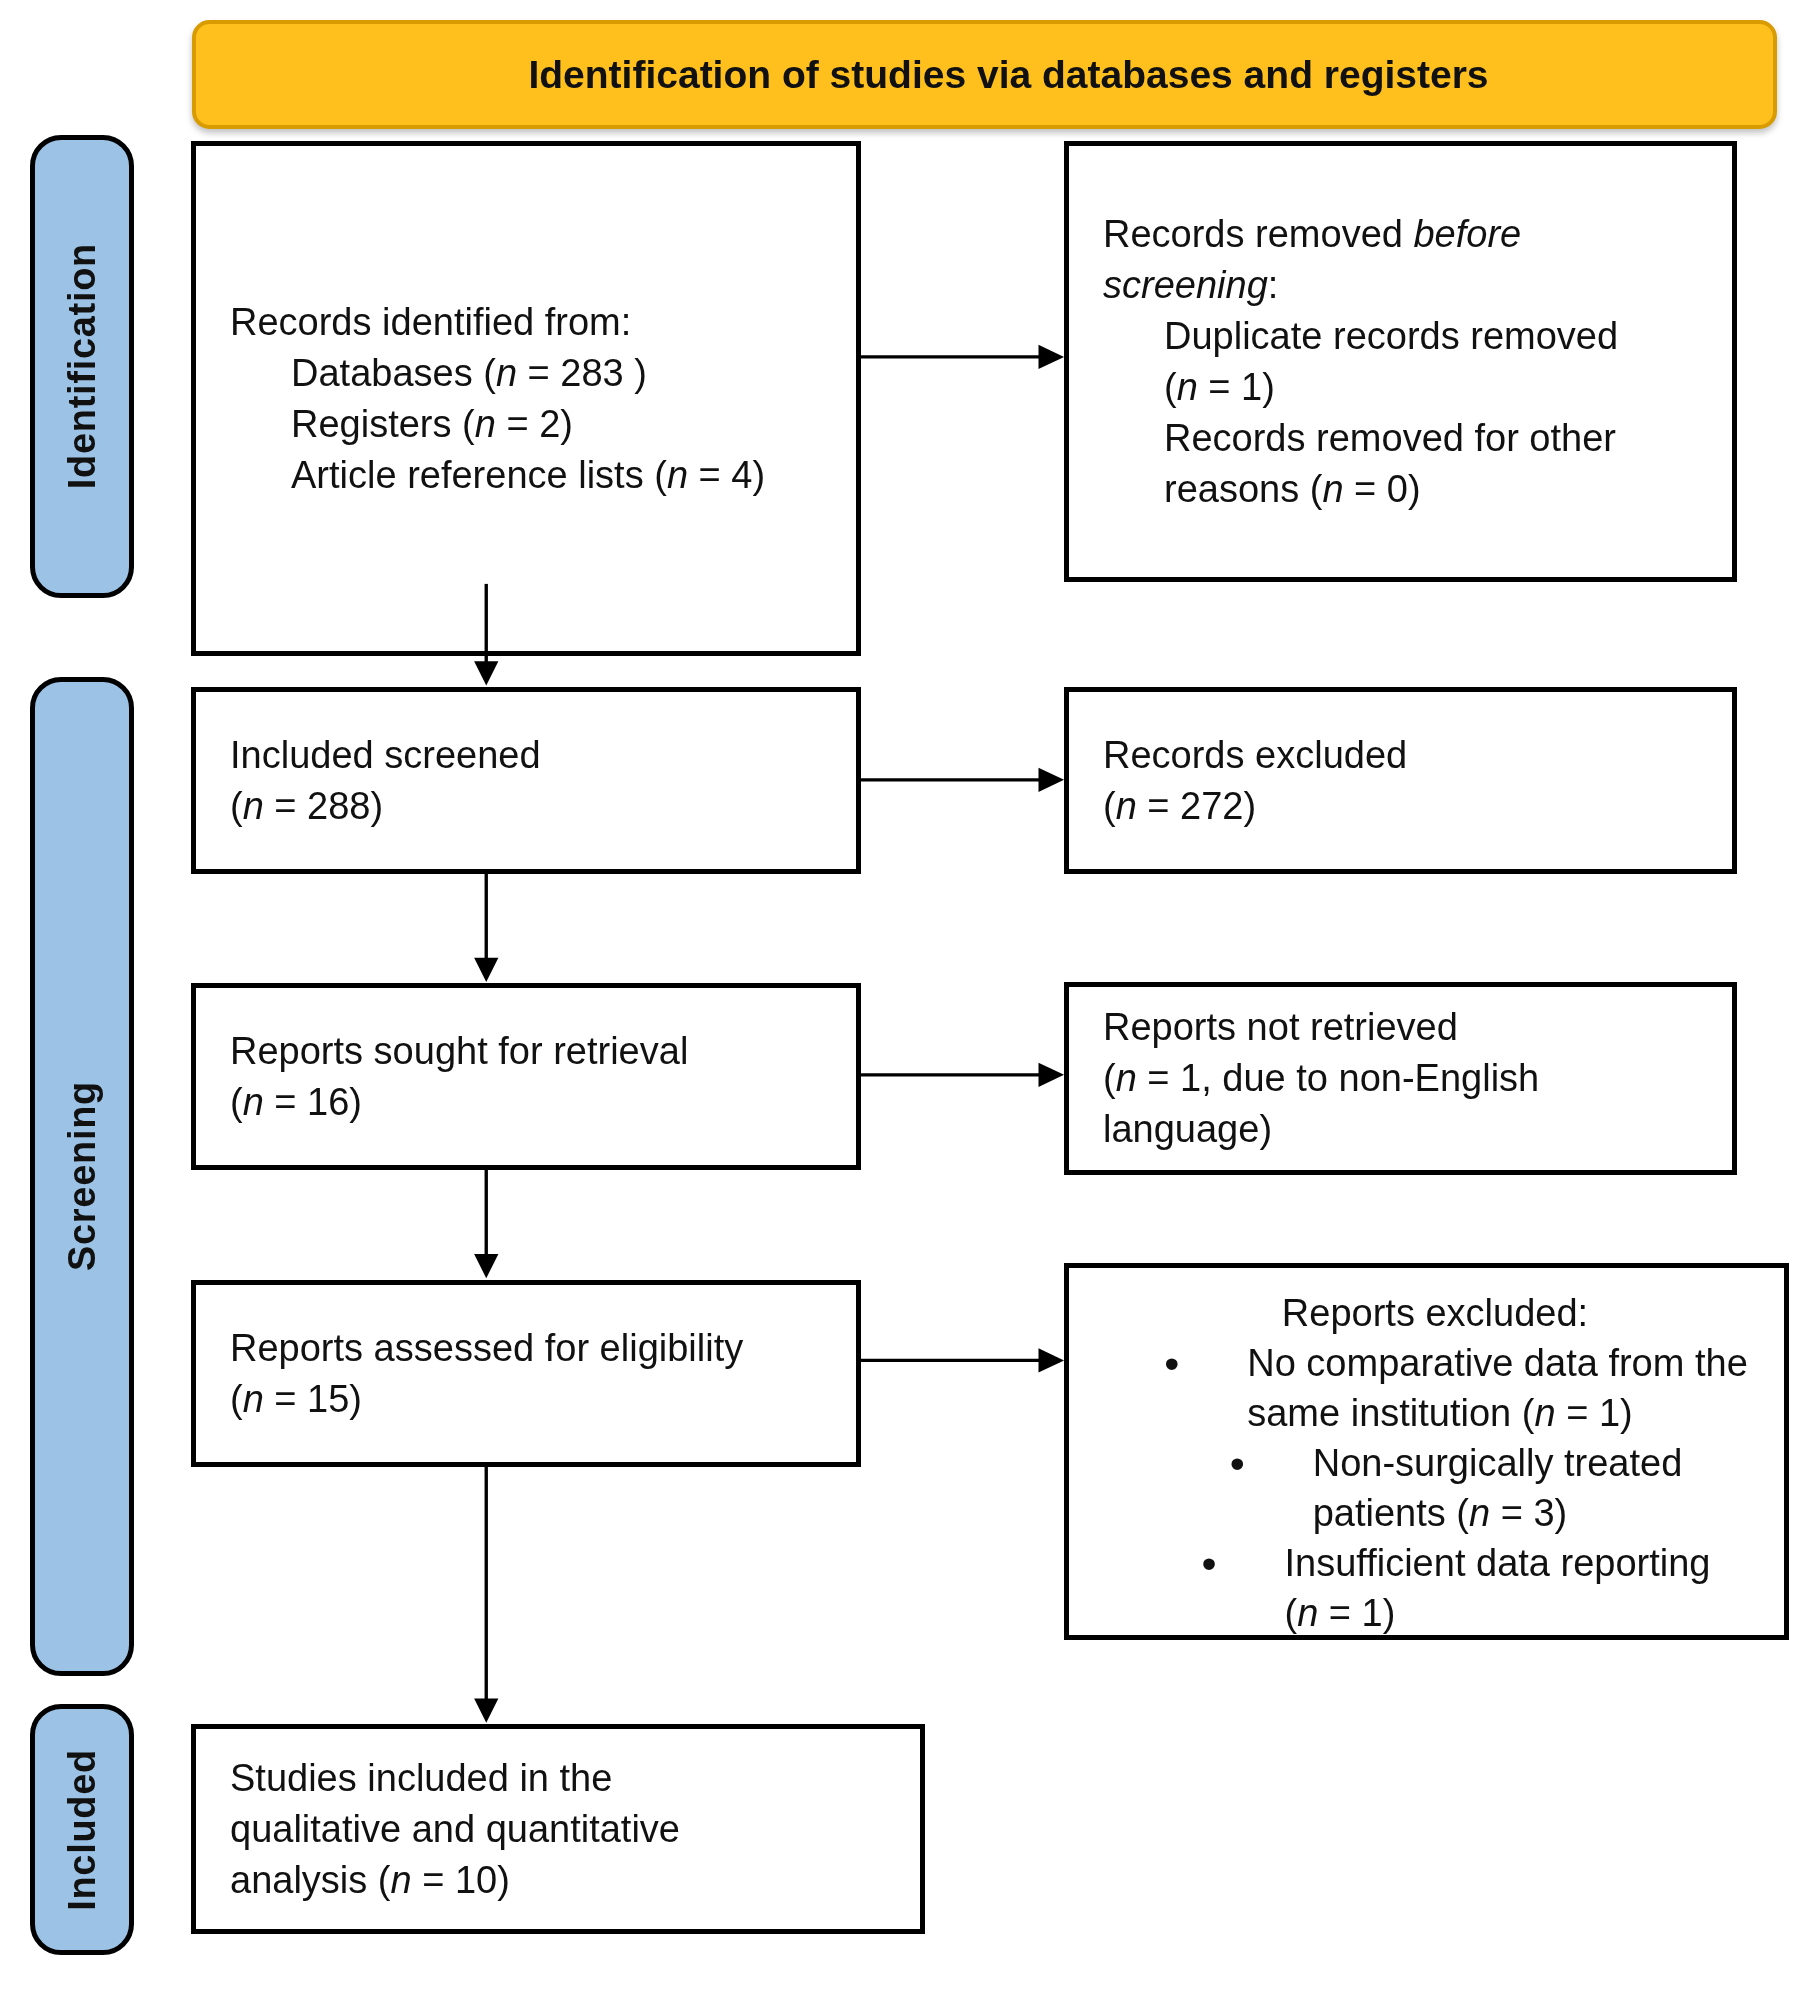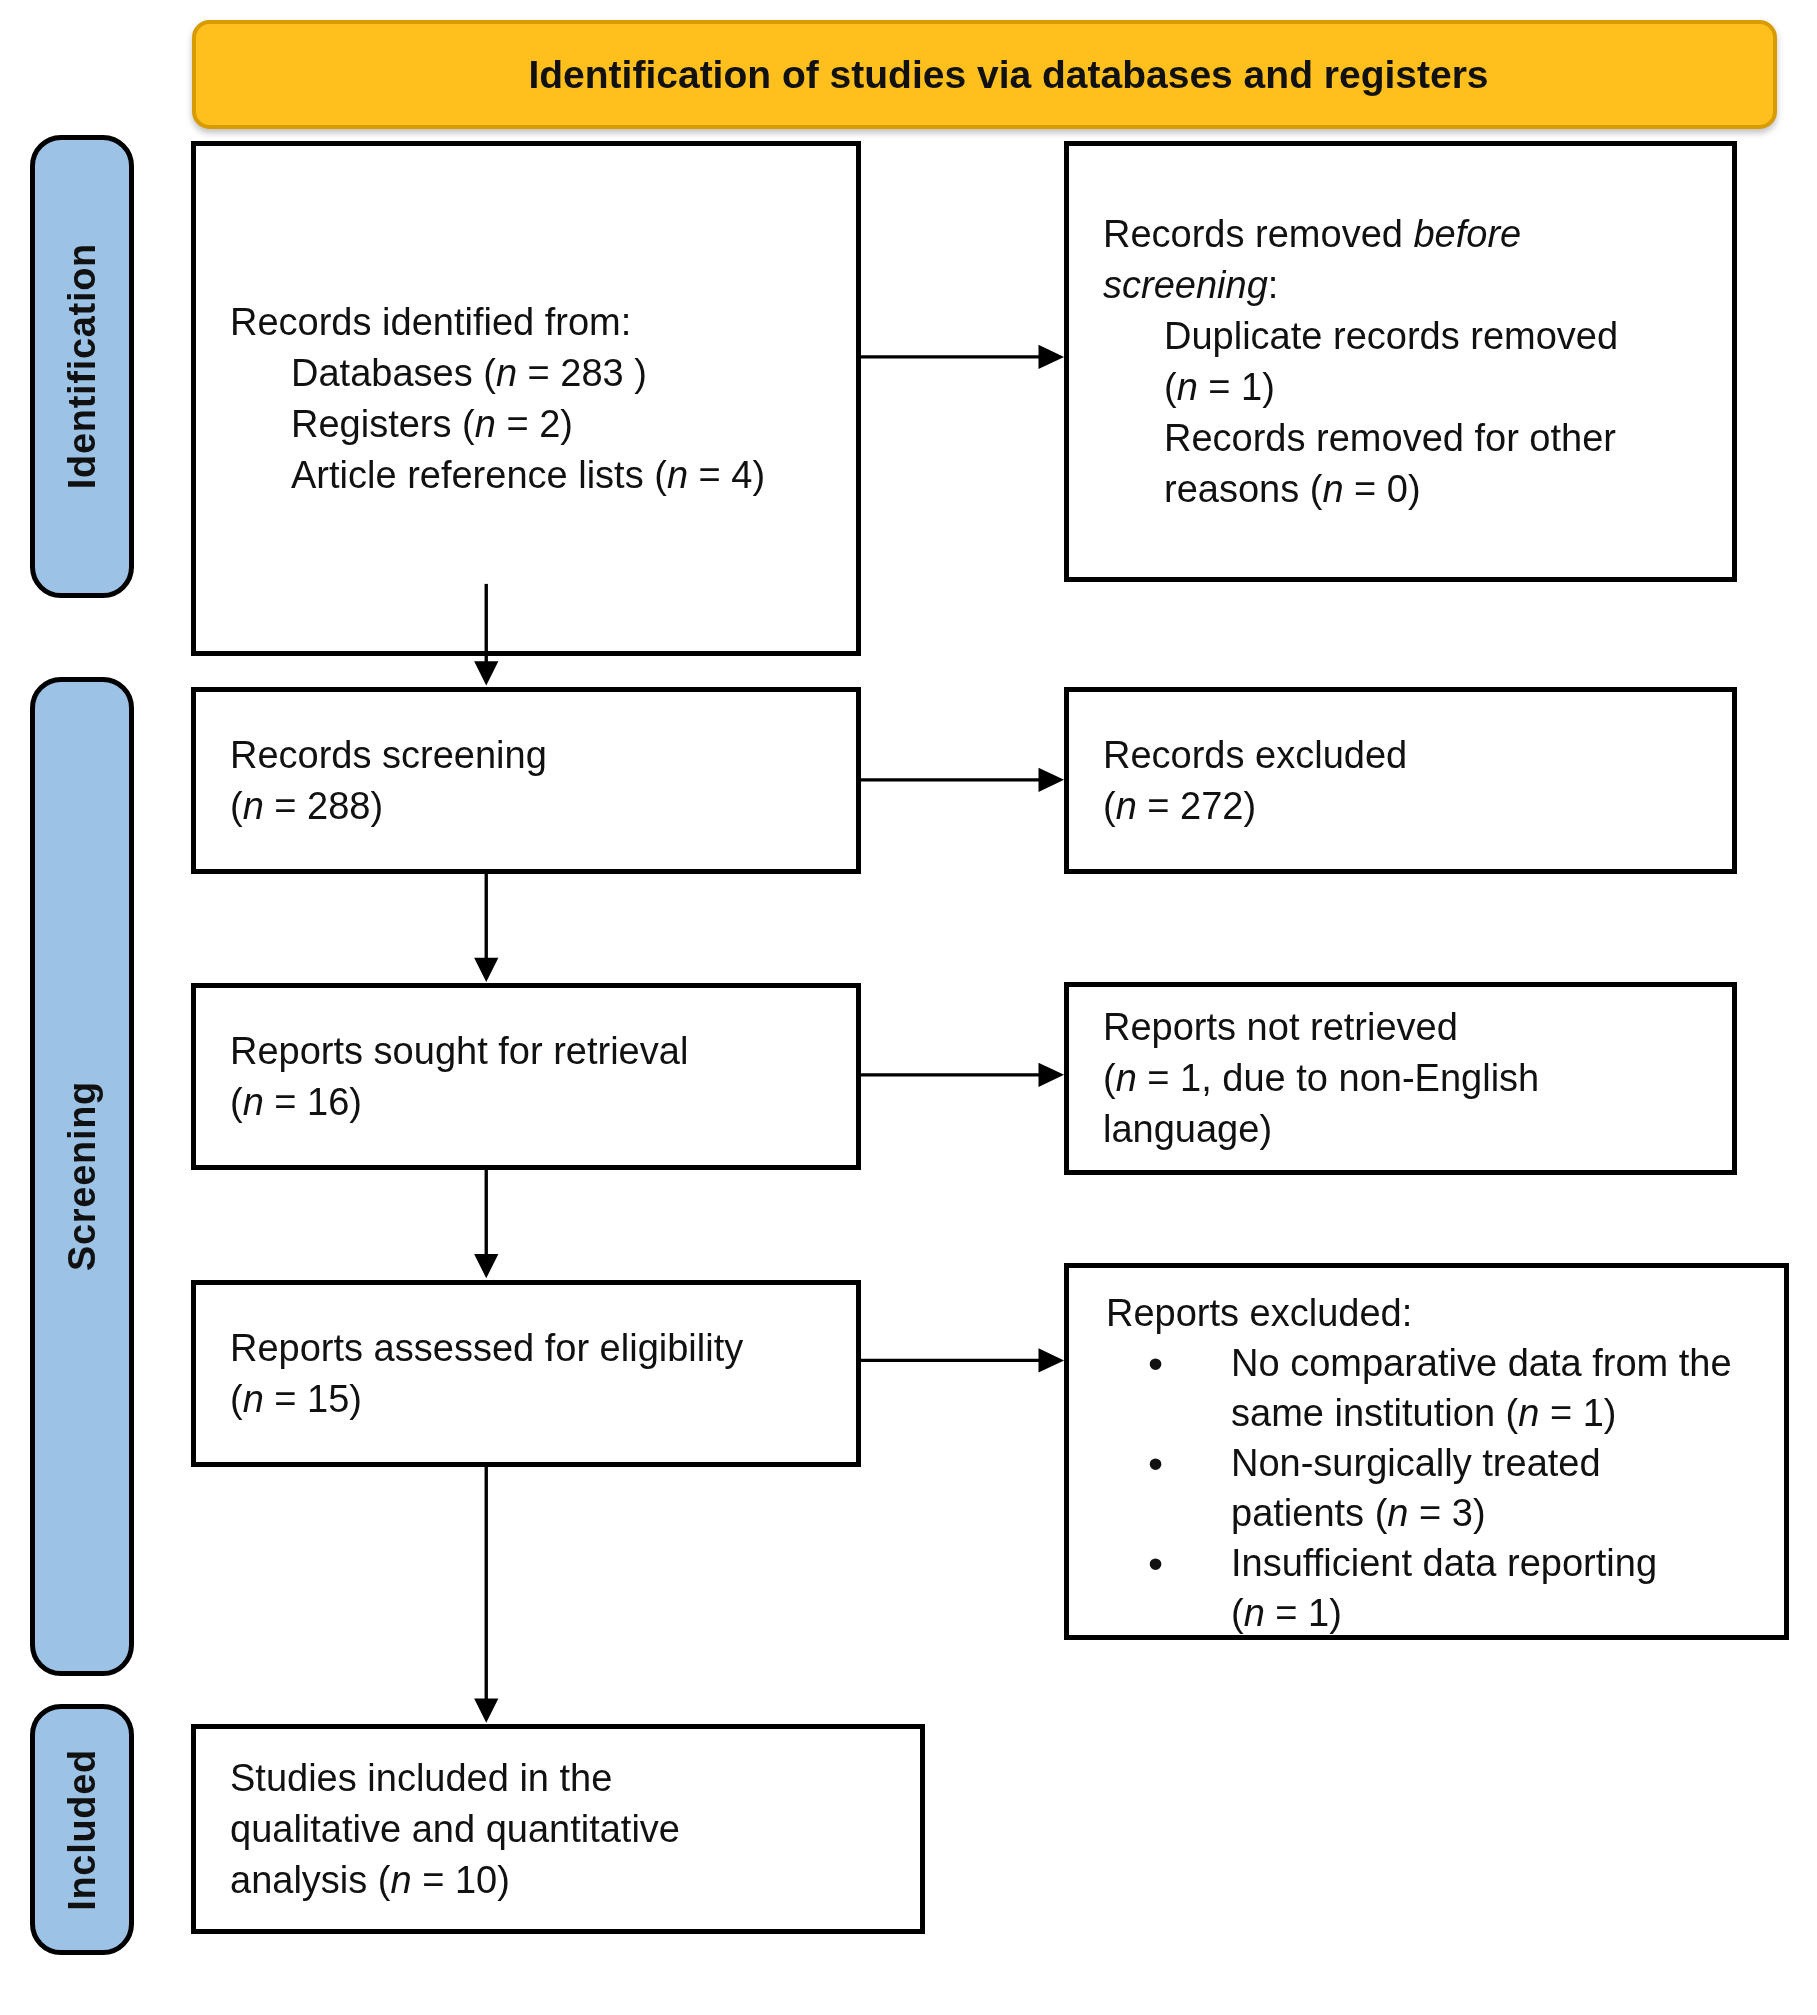--- a/index.html
+++ b/index.html
@@ -61,21 +61,21 @@
   <div class="box" style="left:1064px;top:141px;width:673px;height:441px;padding-right:61px;">
     <div class="tline"><span>Records removed </span><span class="it">before</span><span></span></div>
     <div class="tline"><span></span><span class="it">screening</span><span>:</span></div>
     <div class="tline indent"><span>Duplicate records removed</span><span class="it"></span><span></span></div>
     <div class="tline indent"><span>(</span><span class="it">n</span><span> = 1)</span></div>
     <div class="tline indent"><span>Records removed for other</span><span class="it"></span><span></span></div>
     <div class="tline indent"><span>reasons (</span><span class="it">n</span><span> = 0)</span></div>
   </div>
 
   <div class="box" style="left:191px;top:687px;width:670px;height:187px;">
-    <div class="tline"><span>Records screening</span><span class="it"></span><span></span></div>
+    <div class="tline"><span>Included screened</span><span class="it"></span><span></span></div>
     <div class="tline"><span>(</span><span class="it">n</span><span> = 288)</span></div>
   </div>
 
   <div class="box" style="left:1064px;top:687px;width:673px;height:187px;">
     <div class="tline"><span>Records excluded</span><span class="it"></span><span></span></div>
     <div class="tline"><span>(</span><span class="it">n</span><span> = 272)</span></div>
   </div>
 
   <div class="box" style="left:191px;top:983px;width:670px;height:187px;">
     <div class="tline"><span>Reports sought for retrieval</span><span class="it"></span><span></span></div>
@@ -86,21 +86,21 @@
     <div class="tline"><span>Reports not retrieved</span><span class="it"></span><span></span></div>
     <div class="tline"><span>(</span><span class="it">n</span><span> = 1, due to non-English</span></div>
     <div class="tline"><span>language)</span><span class="it"></span><span></span></div>
   </div>
 
   <div class="box" style="left:191px;top:1280px;width:670px;height:187px;">
     <div class="tline"><span>Reports assessed for eligibility</span><span class="it"></span><span></span></div>
     <div class="tline"><span>(</span><span class="it">n</span><span> = 15)</span></div>
   </div>
 
-  <div class="box reports-excluded" style="left:1064px;top:1263px;width:725px;height:377px;padding-left:37px;">
+  <div class="box reports-excluded" style="left:1064px;top:1263px;width:725px;height:377px;padding-left:37px;align-items:center;">
     <div class="tline"><span>Reports excluded:</span></div>
     <div class="bullet">
       <span class="dot"></span>
       <div class="tline"><span>No comparative data from the</span><span class="it"></span><span></span></div>
       <div class="tline"><span>same institution (</span><span class="it">n</span><span> = 1)</span></div>
     </div>
     <div class="bullet">
       <span class="dot"></span>
       <div class="tline"><span>Non-surgically treated</span><span class="it"></span><span></span></div>
       <div class="tline"><span>patients (</span><span class="it">n</span><span> = 3)</span></div>

